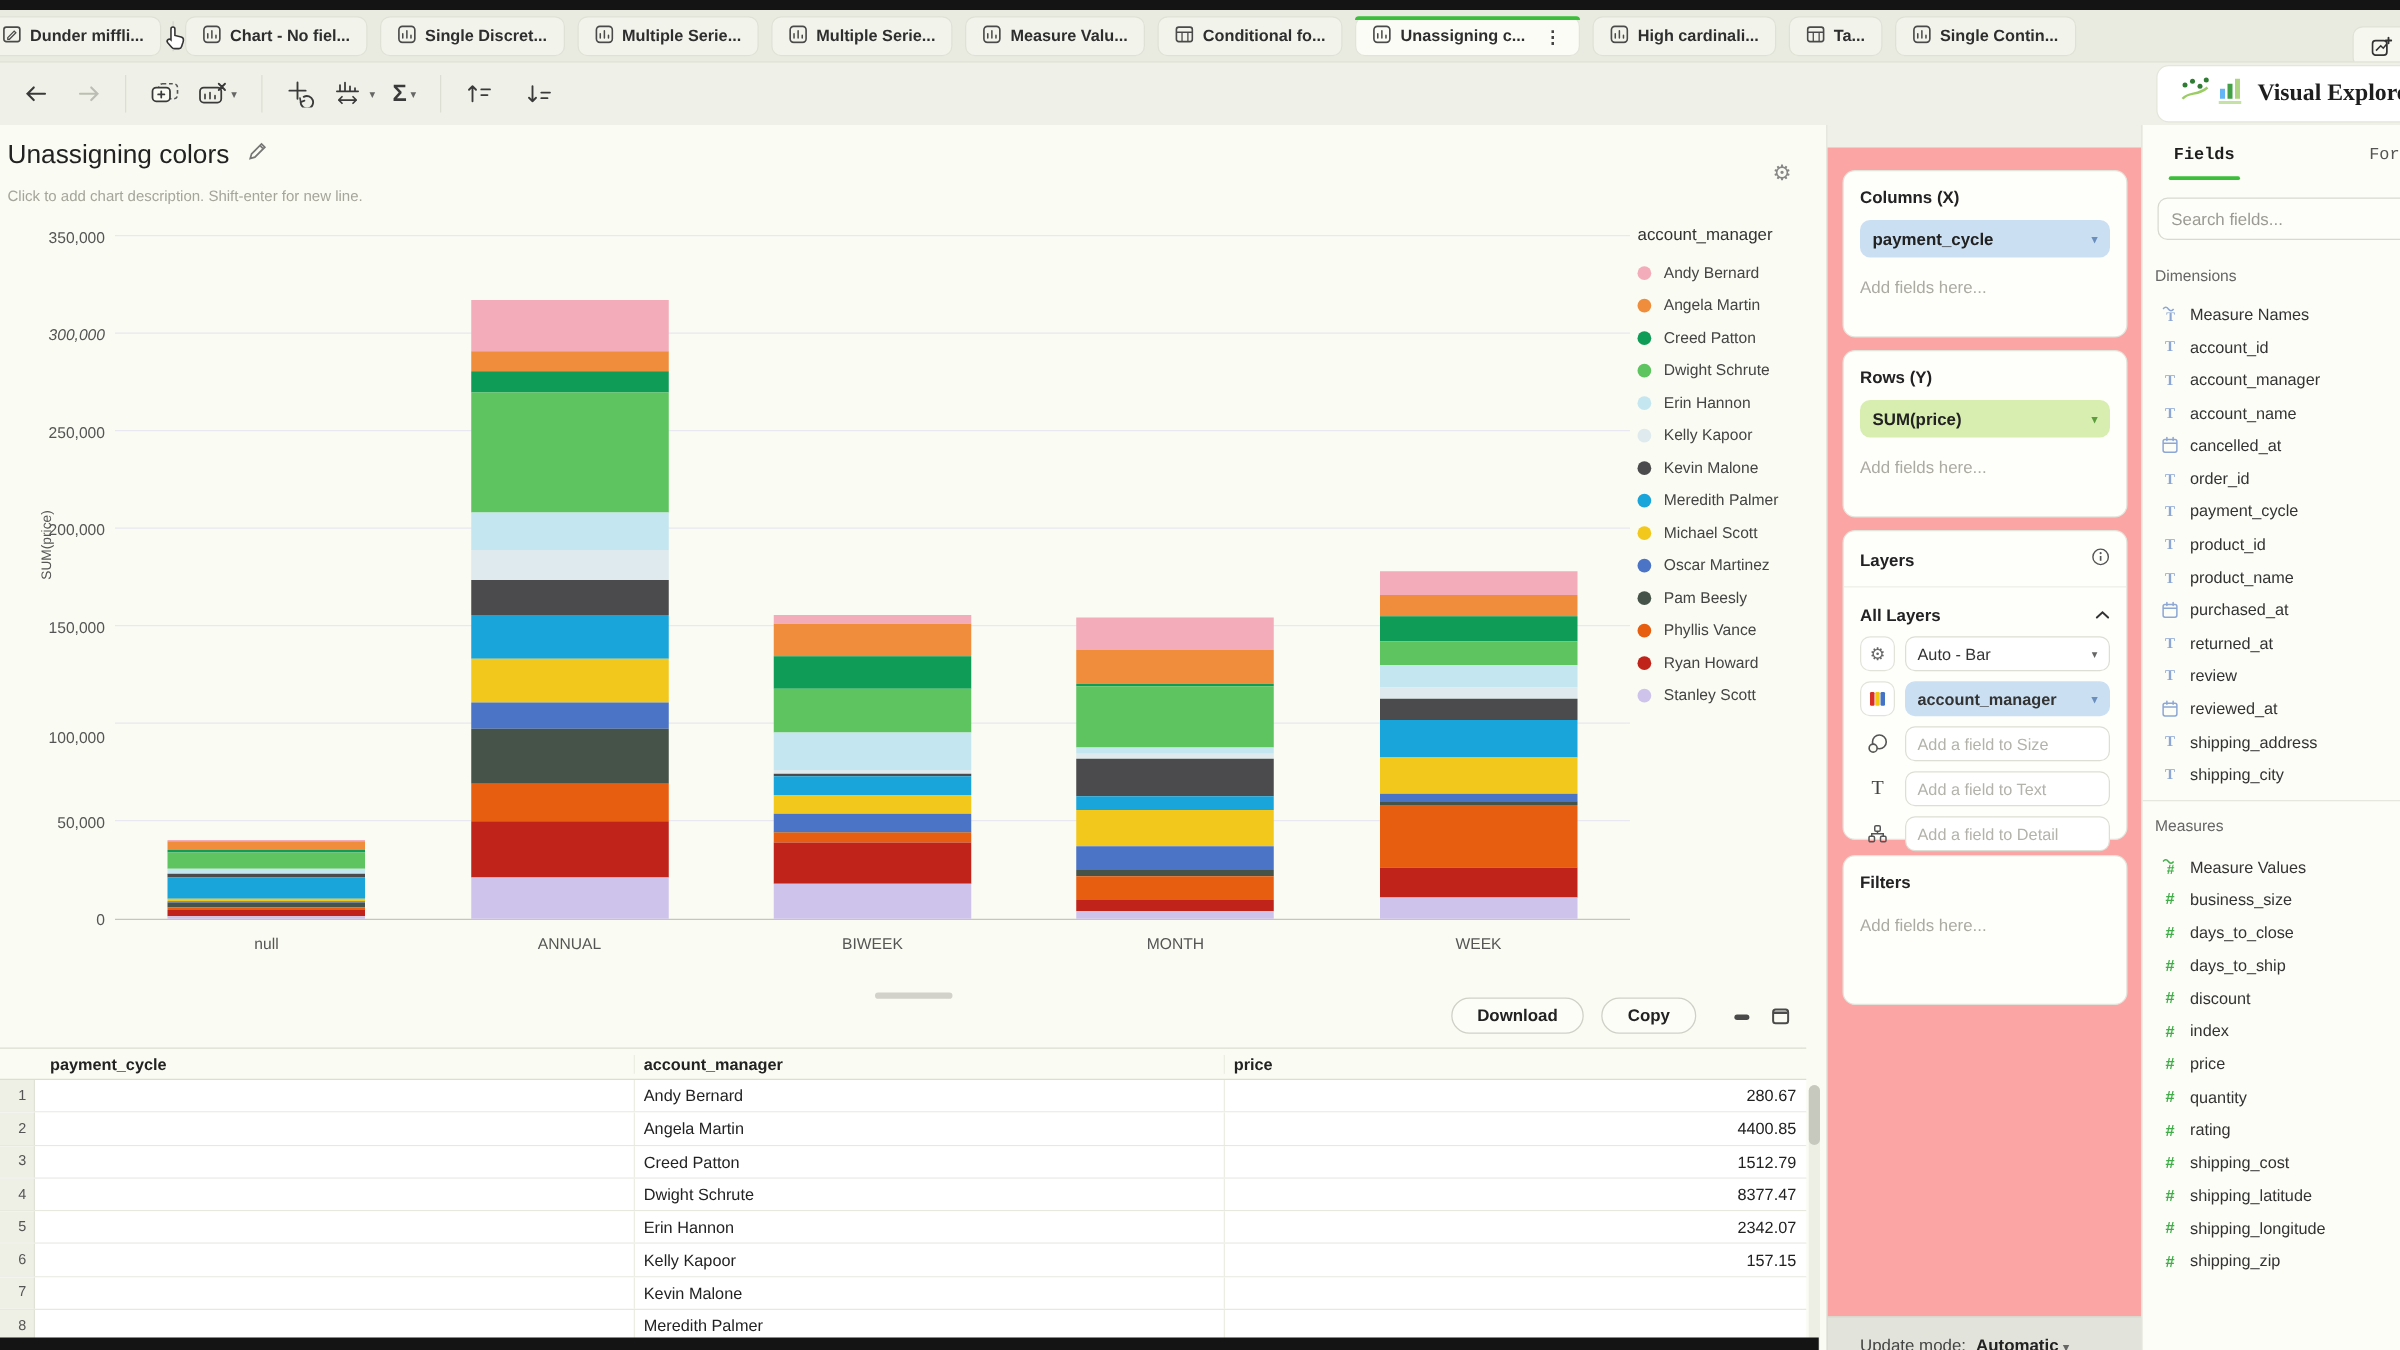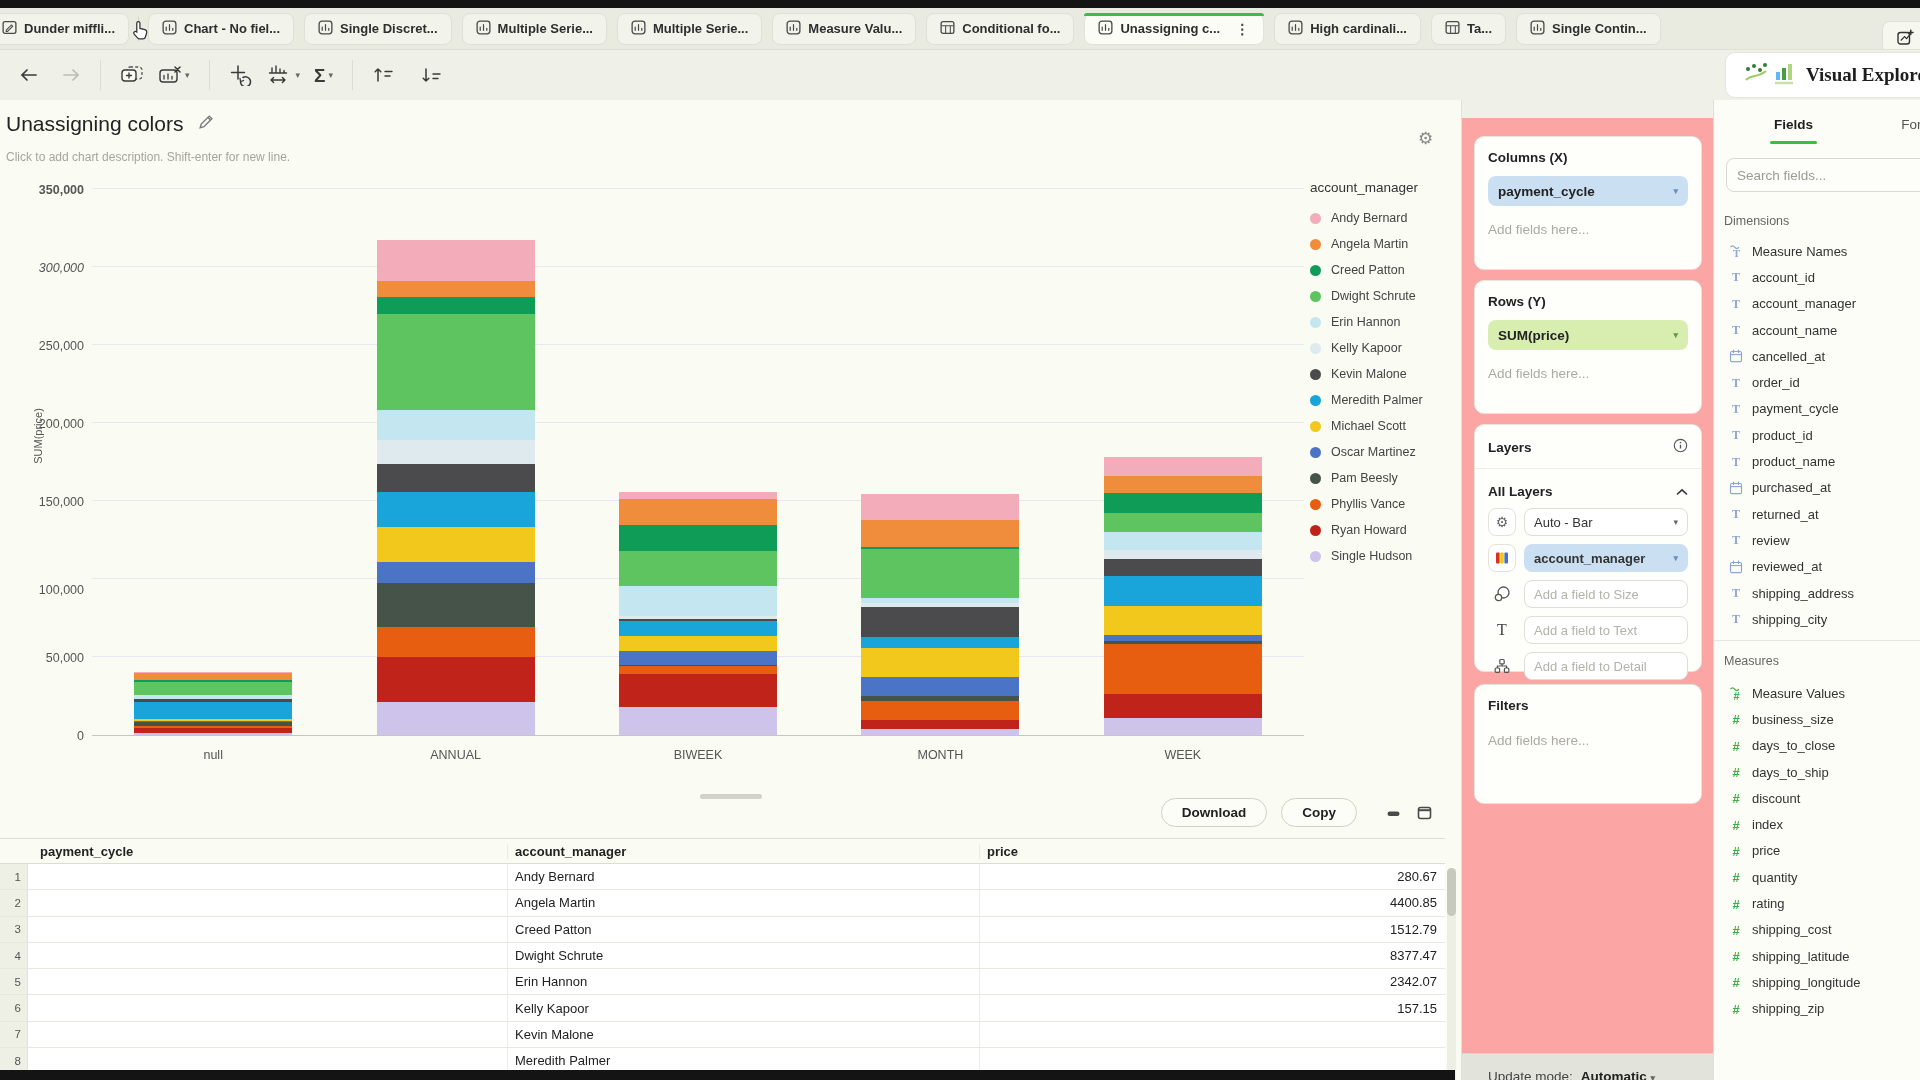--- a/index.html
+++ b/index.html
@@ -103,21 +103,21 @@
   #all-layers-row { display:flex; align-items:center; justify-content:space-between; margin-top:13px; }
   #layers-divider { height:1px; background:#EDEFE5; margin:11px -13px 0; }
   #update-strip { position:absolute; left:0; top:935px; width:251px; height:45px; background:#E2E4DB;
                   border-top:1px solid #D5D7CC; display:flex; align-items:center; padding-left:26px; gap:8px;
                   font-size:13.5px; color:#444; }
   #update-value { font-weight:bold; color:#222; cursor:pointer; }
 
   
   #fields-panel { position:absolute; left:1713px; top:100px; width:207px; height:980px; background:#FCFDF6;
                   border-left:1px solid #DEE0D6; overflow:hidden; }
-  #fp-tabs { display:flex; align-items:center; justify-content:space-between; height:48px; padding-left:60px; }
+  #fp-tabs { display:flex; align-items:center; justify-content:space-between; height:48px; padding-left:25px;font-family:Liberation Mono, monospace; }
   .fp-tab { font-size:13.5px; color:#555; cursor:pointer; position:relative; }
   .fp-tab.active { font-weight:bold; color:#1E1E1E; }
   .fp-underline { position:absolute; left:-4px; right:-4px; bottom:-12px; height:3px; background:#3BBF3A; border-radius:2px; }
   .fp-tab.cut { margin-right:-24px; }
   #fp-search { position:absolute; left:12px; top:58px; width:202px; height:34px; border:1px solid #D8DAD0;
                border-radius:8px; background:#FDFDF9; font-size:13.5px; color:#333; padding:0 10px;
                font-family:"Liberation Sans",sans-serif; }
   #fp-search::placeholder { color:#9B9B93; }
   .fp-section { position:absolute; left:10px; font-size:12.5px; color:#666; }
   .field-item { display:flex; align-items:center; gap:8px; height:26.3px; padding-left:14px; cursor:grab; }
@@ -318,21 +318,21 @@
 
   <div id="y-axis-title">SUM(price)</div>
   <div id="yticks">
       <div class="ytick" style="left: 12px; top: 629px;">0</div>
       <div class="ytick" style="left: 12px; top: 551px;">50,000</div>
       <div class="ytick" style="left: 12px; top: 473px; margin-top: 10px;">100,000</div>
       <div class="ytick" style="left: 12px; top: 395px;">150,000</div>
       <div class="ytick" style="left: 12px; top: 317px;">200,000</div>
       <div class="ytick" style="left: 12px; top: 239px;">250,000</div>
       <div class="ytick" style="left: 12px; top: 161px; font-style: italic;">300,000</div>
-      <div class="ytick" style="left: 12px; top: 83px; font-weight: bold;">350,000</div>
+      <div class="ytick" style="left: 12px; top: 83px;">350,000</div>
     </div>
   <div id="plot">
     <div id="gridlines">
         <div class="gridline" style="bottom: 78px;"></div>
         <div class="gridline" style="bottom: 156px;"></div>
         <div class="gridline" style="bottom: 234px;"></div>
         <div class="gridline" style="bottom: 312px;"></div>
         <div class="gridline" style="bottom: 390px;"></div>
         <div class="gridline" style="bottom: 468px;"></div>
         <div class="gridline" style="bottom: 546px;"></div>
@@ -488,21 +488,21 @@
         <div class="leg-item">
           <span class="leg-dot" style="background: rgb(232, 94, 17);"></span>
           <span class="leg-label">Phyllis Vance</span>
         </div>
         <div class="leg-item">
           <span class="leg-dot" style="background: rgb(192, 35, 25);"></span>
           <span class="leg-label">Ryan Howard</span>
         </div>
         <div class="leg-item">
           <span class="leg-dot" style="background: rgb(206, 196, 235);"></span>
-          <span class="leg-label">Single Hudson</span>
+          <span class="leg-label">Stanley Scott</span>
         </div>
       </div>
   </div>
 
   <div id="h-scroll"></div>
 
   <div id="table-actions">
     <button class="act-btn">Download</button>
     <button class="act-btn">Copy</button>
     <span class="win-ico" style="margin-left:14px">

